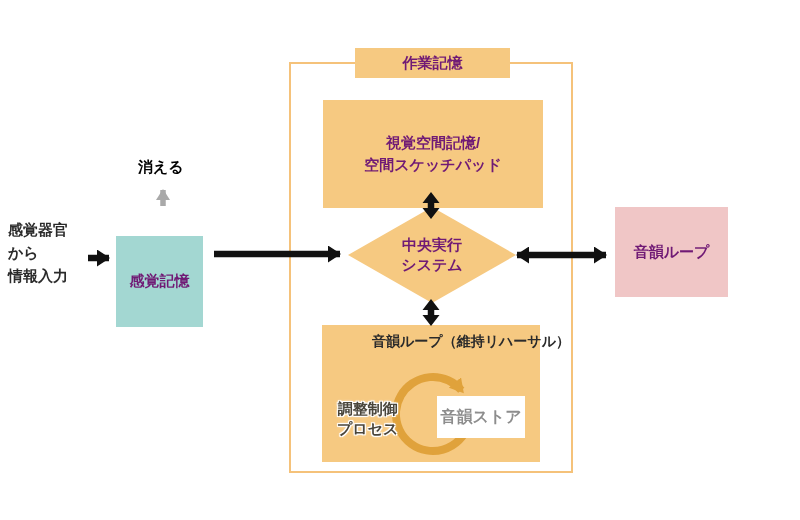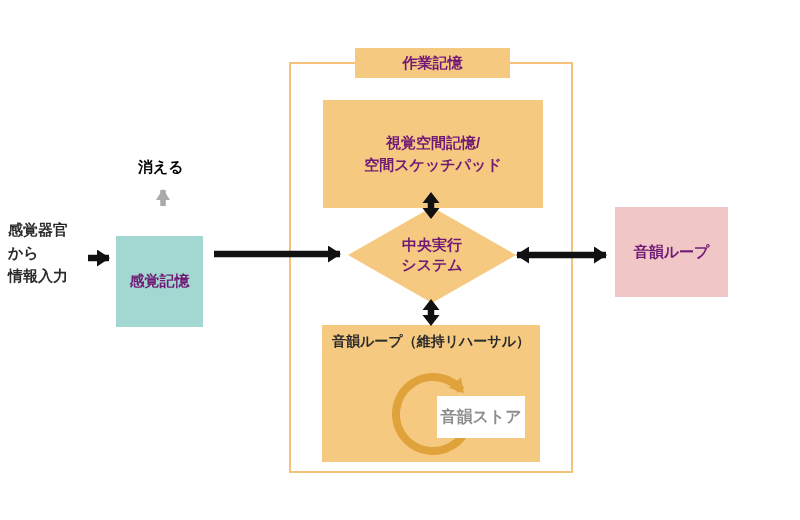--- a/index.html
+++ b/index.html
@@ -19,21 +19,21 @@
   .wm-container{left:289px;top:62px;width:284px;height:411px;border:2px solid #F5C27A;
                 box-sizing:border-box;background:#ffffff;}
   .wm-label{left:355px;top:48px;width:155px;height:30px;background:#F6C981;font-size:15px;}
   .visuo-box{left:323px;top:100px;width:220px;height:108px;background:#F6C981;
              font-size:15px;line-height:22px;}
   .diamond{left:348px;top:207px;width:168px;height:96px;background:#F6C981;
            clip-path:polygon(50% 0%,100% 50%,50% 100%,0% 50%);
            font-size:15px;line-height:20px;}
   .phono-box{left:322px;top:325px;width:218px;height:137px;background:#F6C981;}
   .phono-title{left:322px;top:333px;width:218px;text-align:center;font-size:14px;
-               font-weight:600;color:#2b2b2b;}
+               font-weight:600;color:#2b2b2b;padding-left:40px;}
   .control-label{left:337px;top:399px;font-size:15px;line-height:20px;font-weight:700;
                  color:#4a463c;text-align:center;
                  text-shadow:0 0 3px #fff,0 0 3px #fff,1px 1px 0 #fff,-1px -1px 0 #fff,
                              1px -1px 0 #fff,-1px 1px 0 #fff;}
   .store-box{left:437px;top:396px;width:88px;height:42px;background:#ffffff;
              font-size:16px;color:#8D8D8D;font-weight:600;}
   
   .ltm-box{left:615px;top:207px;width:113px;height:90px;background:#F0C6C6;font-size:15px;}
   svg.layer{position:absolute;left:0;top:0;pointer-events:none;}
 </style>
@@ -66,20 +66,22 @@
       <marker id="headOrange" viewBox="0 0 14 16" refX="10" refY="8" markerWidth="14" markerHeight="16" markerUnits="userSpaceOnUse" orient="auto">
         <path d="M0,0 L14,8 L0,16 Z" fill="#E0A23B"></path>
       </marker>
     </defs>
     <path d="M 469.4 407.6 A 37 37 0 1 1 461.3 390.2" fill="none" stroke="#E0A23B" stroke-width="8" marker-end="url(#headOrange)"></path>
   </svg>
 
   <div class="abs box store-box">
     <span>音韻ストア</span>
   </div>
+  <div class="abs control-label ml">調整制御
+プロセス</div>
 
   <div class="abs box sensory-box">
     <span>感覚記憶</span>
   </div>
 
   <div class="abs box ltm-box">
     <span>音韻ループ</span>
   </div>
 
   <div class="abs txt input-label ml">感覚器官

